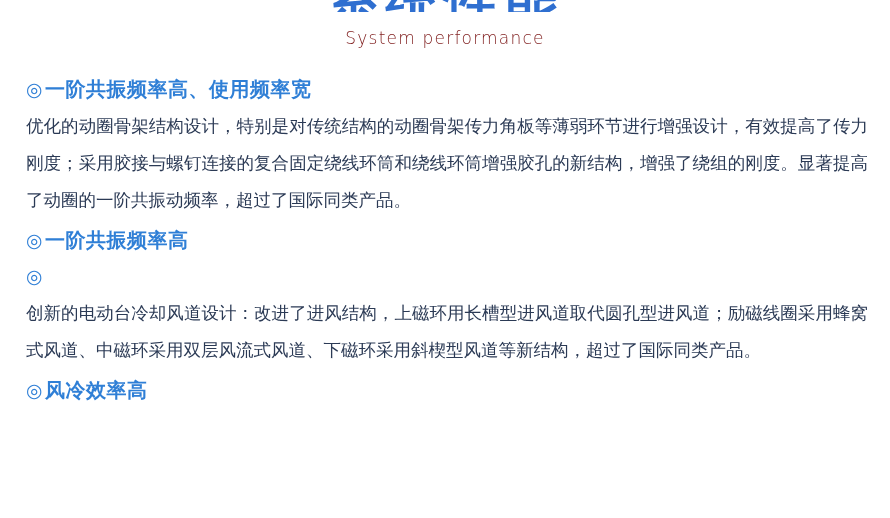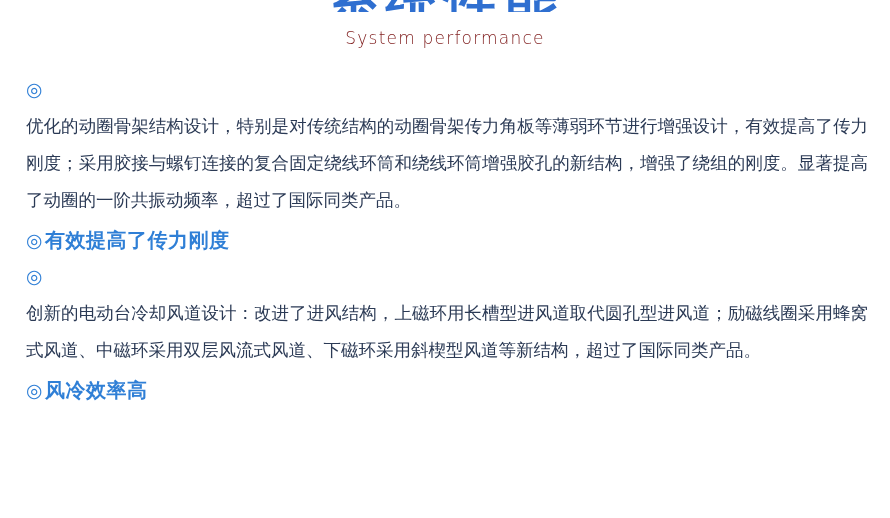--- a/index.html
+++ b/index.html
@@ -95,28 +95,29 @@
   <div class="header">
     <div class="title-cn">系统性能</div>
     <div class="title-en">System performance</div>
   </div>
 
   <div class="content">
 
     <div class="sect">
       <div class="section-heading">
         <span class="bullet-icon">◎</span>
+        <span>一阶共振频率高、使用频率宽</span>
       </div>
       <p class="para">优化的动圈骨架结构设计，特别是对传统结构的动圈骨架传力角板等薄弱环节进行增强设计，有效提高了传力刚度；采用胶接与螺钉连接的复合固定绕线环筒和绕线环筒增强胶孔的新结构，增强了绕组的刚度。显著提高了动圈的一阶共振动频率，超过了国际同类产品。</p>
     </div>
 
     <div class="sect">
       <div class="section-heading">
         <span class="bullet-icon">◎</span>
-        <span>有效提高了传力刚度</span>
+        <span>一阶共振频率高</span>
       </div>
     </div>
 
     <div class="sect">
       <div class="section-heading">
         <span class="bullet-icon">◎</span>
       </div>
       <p class="para">创新的电动台冷却风道设计：改进了进风结构，上磁环用长槽型进风道取代圆孔型进风道；励磁线圈采用蜂窝式风道、中磁环采用双层风流式风道、下磁环采用斜楔型风道等新结构，超过了国际同类产品。</p>
     </div>
 

